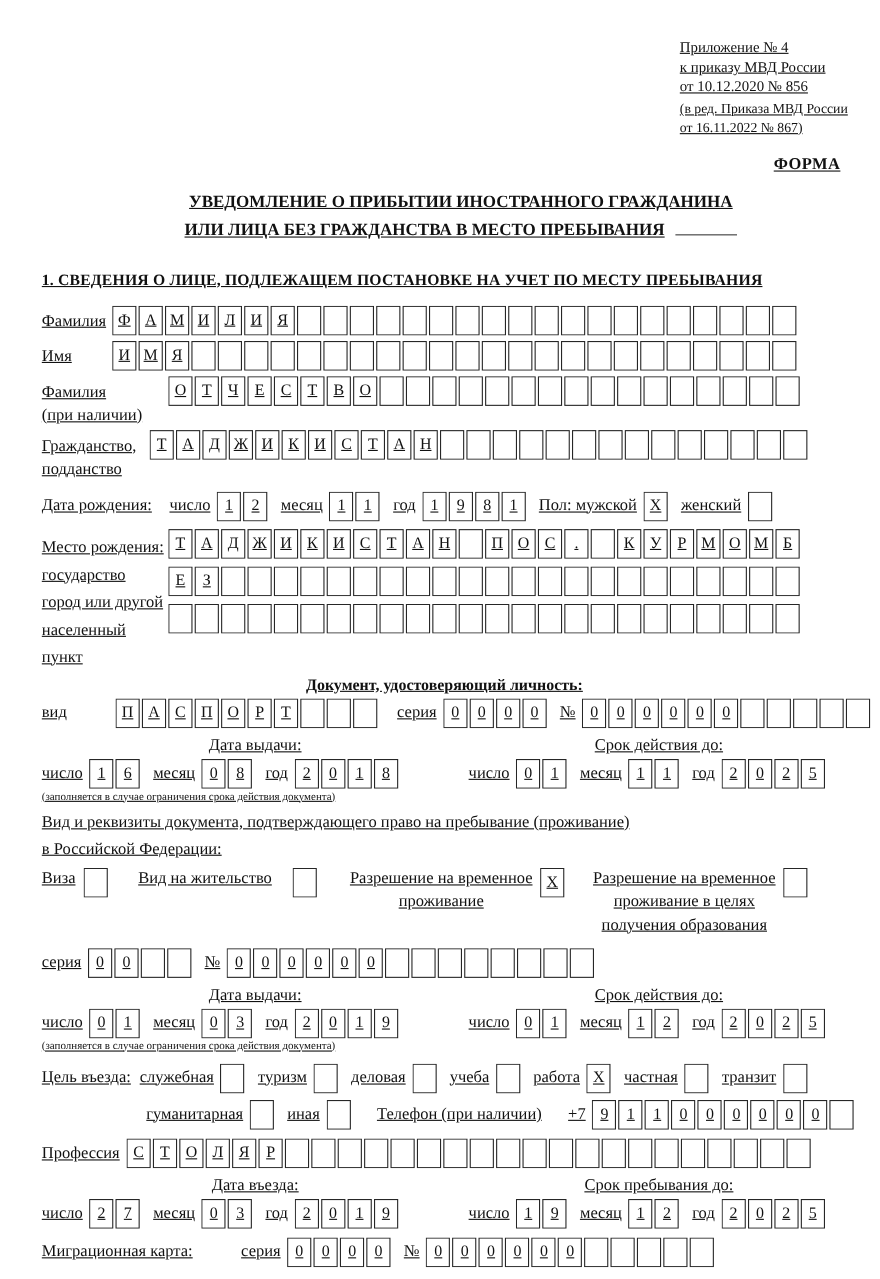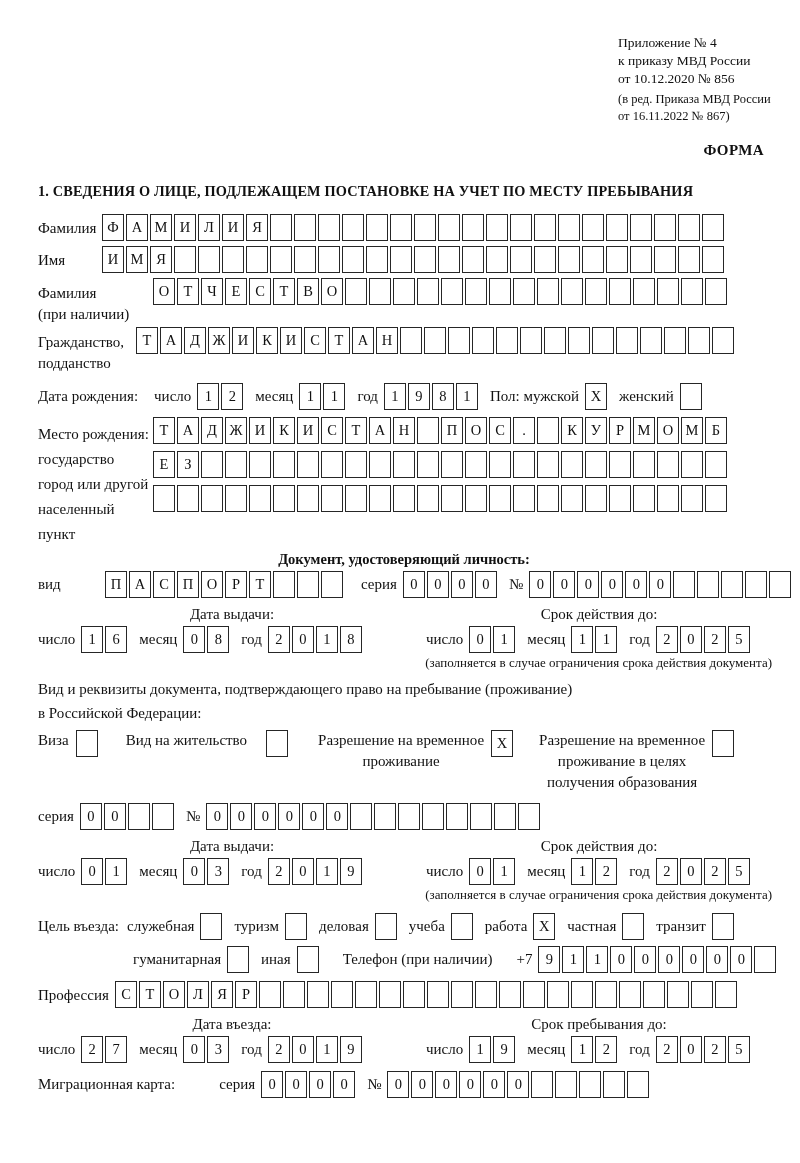--- a/index.html
+++ b/index.html
@@ -1,17 +1,17 @@
 <!DOCTYPE html>
 <html><head>
 <meta charset="utf-8">
 <style>
   html,body{margin:0;padding:0;background:#fff;}
   body{width:800px;height:1163px;overflow:hidden;font-family:"Liberation Serif","DejaVu Serif",serif;color:#111;}
-  .page{width:800px;height:1163px;box-sizing:border-box;padding:34px 0 0 38px;overflow:hidden;position:relative;}
+  .page{width:800px;height:1163px;box-sizing:border-box;padding:34px 0 0 38px;overflow:hidden;position:relative;text-decoration:underline;}
 
   .hdr{margin-left:580px;font-size:13.5px;line-height:1.32;}
   .hdr-sub{margin-left:580px;font-size:12.5px;line-height:1.32;margin-top:4px;}
   .forma{font-weight:bold;font-size:15px;text-align:right;margin:18px 36px 0 0;letter-spacing:.4px;}
 
   .title{font-weight:bold;font-size:15.5px;text-align:center;line-height:1.65;margin-top:12px;}
   .title-underline{display:inline-block;width:56px;border-bottom:1.6px solid #3a3a3a;margin-left:10px;vertical-align:baseline;}
   .sect{font-weight:bold;font-size:14.3px;margin-top:24px;letter-spacing:.15px;}
 
   .frow{display:flex;align-items:flex-start;margin-top:5px;}
@@ -27,21 +27,21 @@
   .inl{display:flex;align-items:center;flex-wrap:nowrap;}
   .inl .t{font-size:15px;margin:0 6px 0 10px;white-space:nowrap;}
   .inl .t0{margin-left:0;}
 
   .center-bold{font-weight:bold;font-size:14.5px;text-align:center;margin-top:10px;margin-right:30px;}
 
   .twocol{display:flex;margin-top:8px;}
   .col-l{flex:0 0 388px;}
   .col-r{flex:1 1 auto;padding-right:28px;}
   .hd{font-size:15px;text-align:center;margin-bottom:3px;}
-  .note{font-size:13px;text-align:right;margin:2px 28px 0 0;}
+  .note{font-size:10px;margin:2px 28px 0 0;}
 
   .plain{font-size:15px;margin-top:10px;}
   .optgrp{display:flex;align-items:flex-start;margin-top:8px;}
   .opt{display:flex;align-items:flex-start;margin-right:14px;}
   .opt .ol{font-size:15px;line-height:21px;text-align:center;margin-right:7px;white-space:nowrap;}
   .opt .ol .ln{display:block;}
   .vtop{align-items:flex-start;}
 </style>
 </head>
 <body>
@@ -52,20 +52,24 @@
     <div>Приложение № 4</div>
     <div>к приказу МВД России</div>
     <div>от 10.12.2020 № 856</div>
   </div>
   <div class="hdr-sub">
     <div>(в ред. Приказа МВД России</div>
     <div>от 16.11.2022 № 867)</div>
   </div>
   <div class="forma">ФОРМА</div>
 
+  <div class="title">
+    <div>УВЕДОМЛЕНИЕ О ПРИБЫТИИ ИНОСТРАННОГО ГРАЖДАНИНА</div>
+    <div><span>ИЛИ ЛИЦА БЕЗ ГРАЖДАНСТВА В МЕСТО ПРЕБЫВАНИЯ</span><span class="title-underline"></span></div>
+  </div>
 
   <div class="sect">1. СВЕДЕНИЯ О ЛИЦЕ, ПОДЛЕЖАЩЕМ ПОСТАНОВКЕ НА УЧЕТ ПО МЕСТУ ПРЕБЫВАНИЯ</div>
 
   <div class="frow" style="margin-top:14px;">
     <span class="lbl w64">Фамилия</span>
     <span class="cells grow">
         <span class="cell">Ф</span>
         <span class="cell">А</span>
         <span class="cell">М</span>
         <span class="cell">И</span>

